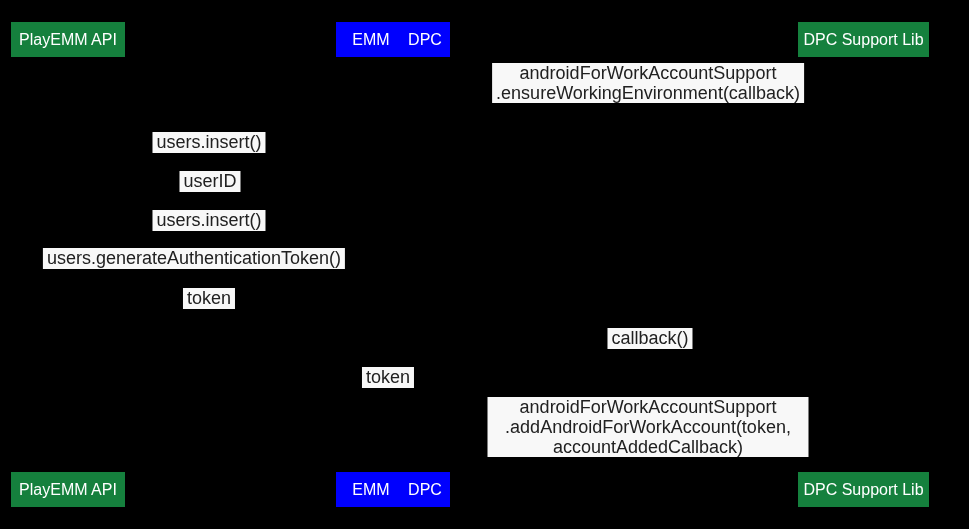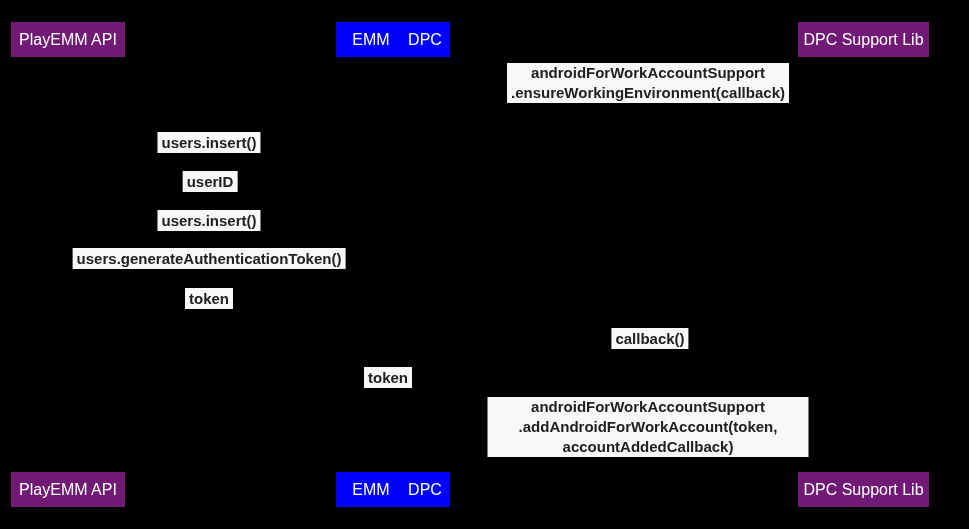--- a/index.html
+++ b/index.html
@@ -19,51 +19,50 @@
   .actor {
     position: absolute;
     height: 35px;
     line-height: 35px;
     box-sizing: border-box;
     text-align: center;
     color: #FFFFFF;
     font-size: 16px;
     white-space: nowrap;
   }
-  .actor.green { background: #701a75; }
+  .actor.green { background: #15803d; }
   .actor.blue  { background: #0000FE; }
 
   .row-top    .actor { top: 22px; }
   .row-bottom .actor { top: 472px; }
 
   .actor.playemm { left: 11px;  width: 114px; }
   .actor.emm     { left: 336px; width: 70px;  }
   .actor.dpc     { left: 400px; width: 50px;  }
   .actor.dpcsl   { left: 798px; width: 131px; }
 
   
   .msg {
     position: absolute;
     transform: translateX(-50%);
     background: #F8F8F8;
     color: #212121;
-    font-size: 15px;
+    font-size: 18px;
     line-height: 21px;
     padding: 0 4px;
     white-space: pre-line;
     text-align: center;
-    font-weight: bold;
   }
   .msg.two-line { line-height: 20px; }
 
   .msg.m1 { left: 648px; top: 63px;  }
   .msg.m2 { left: 209px; top: 132px; }
   .msg.m3 { left: 210px; top: 171px; }
   .msg.m4 { left: 209px; top: 210px; }
-  .msg.m5 { left: 209px; top: 248px; }
+  .msg.m5 { left: 194px; top: 248px; }
   .msg.m6 { left: 209px; top: 288px; }
   .msg.m7 { left: 650px; top: 328px; text-align: right; }
   .msg.m8 { left: 388px; top: 367px; }
   .msg.m9 { left: 648px; top: 397px; }
 </style>
 </head>
 <body>
 
 <div class="canvas">
 

